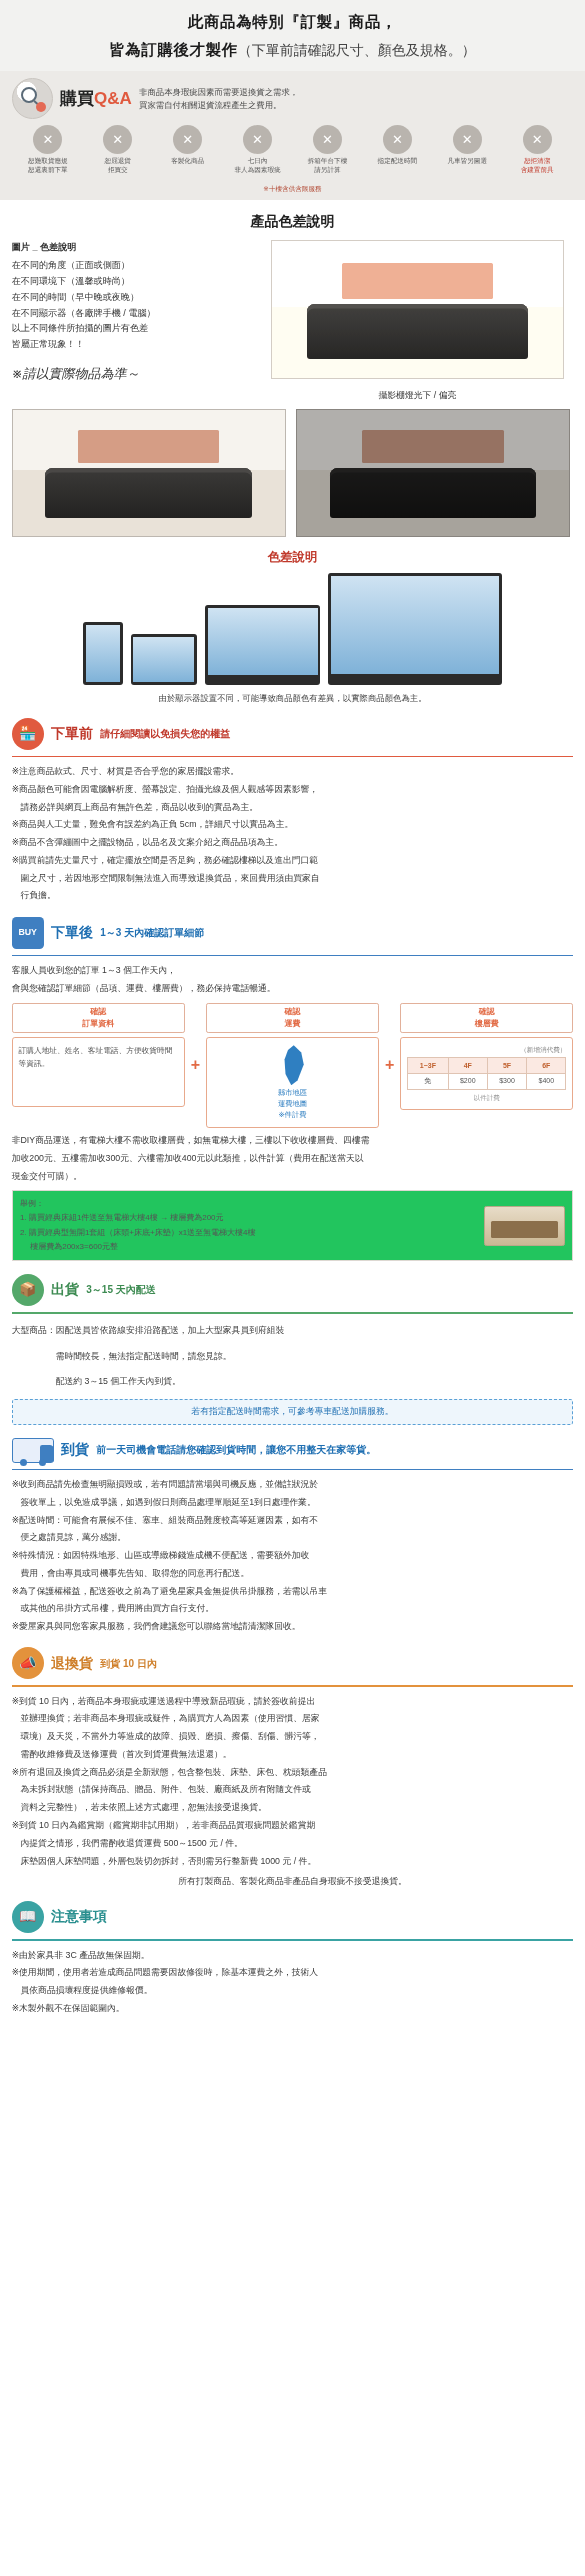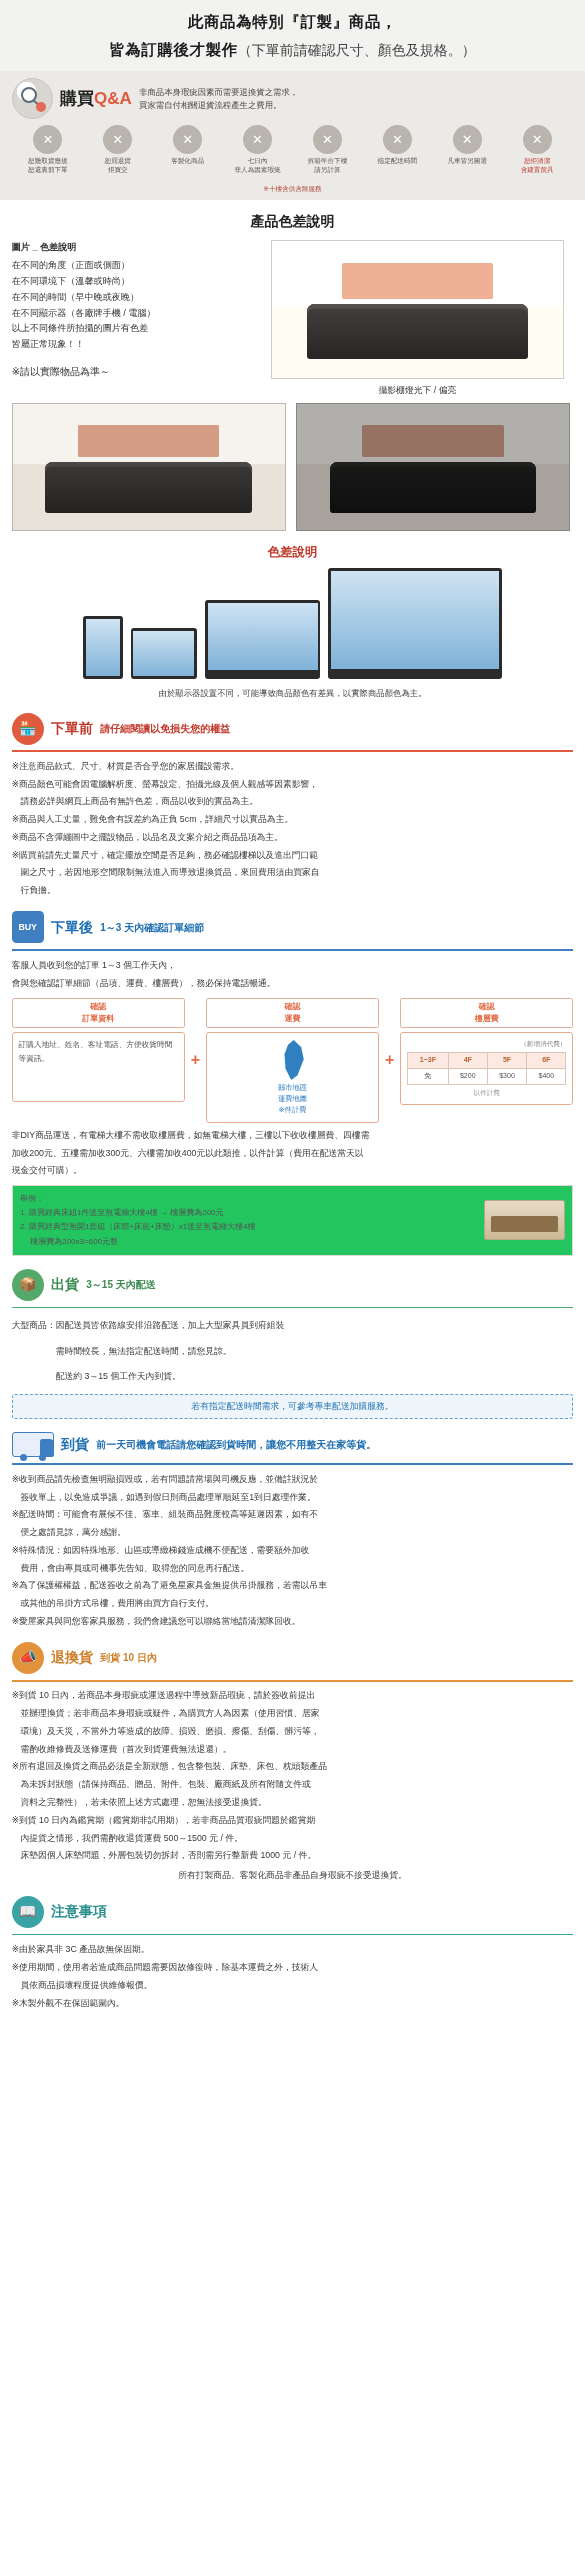--- a/index.html
+++ b/index.html
@@ -103,21 +103,21 @@
     color: #222;
     margin: 11.7px 0 7.3px 0;
   }
   .colorinfo {
     display: flex;
     padding: 0 11.7px;
     gap: 10.2px;
   }
   .colorinfo .txt { width: 249px; font-size: 9.1px; color: #333; line-height: 1.75; }
   .colorinfo .txt .hd { font-weight: bold; margin-bottom: 1.5px; }
-  .colorinfo .txt .note { margin-top: 10.2px; font-size: 10px; }
+  .colorinfo .txt .note { margin-top: 10.2px; font-size: 13px; font-style: italic; }
   .photo {
     background: #cfcac4;
     border: 0.7px solid #bdb7b0;
     position: relative;
     overflow: hidden;
   }
   .sofa-room {
     background:
       linear-gradient(#f6f3ee 0 48%, #e9e2d8 48% 100%);
     position: relative;

